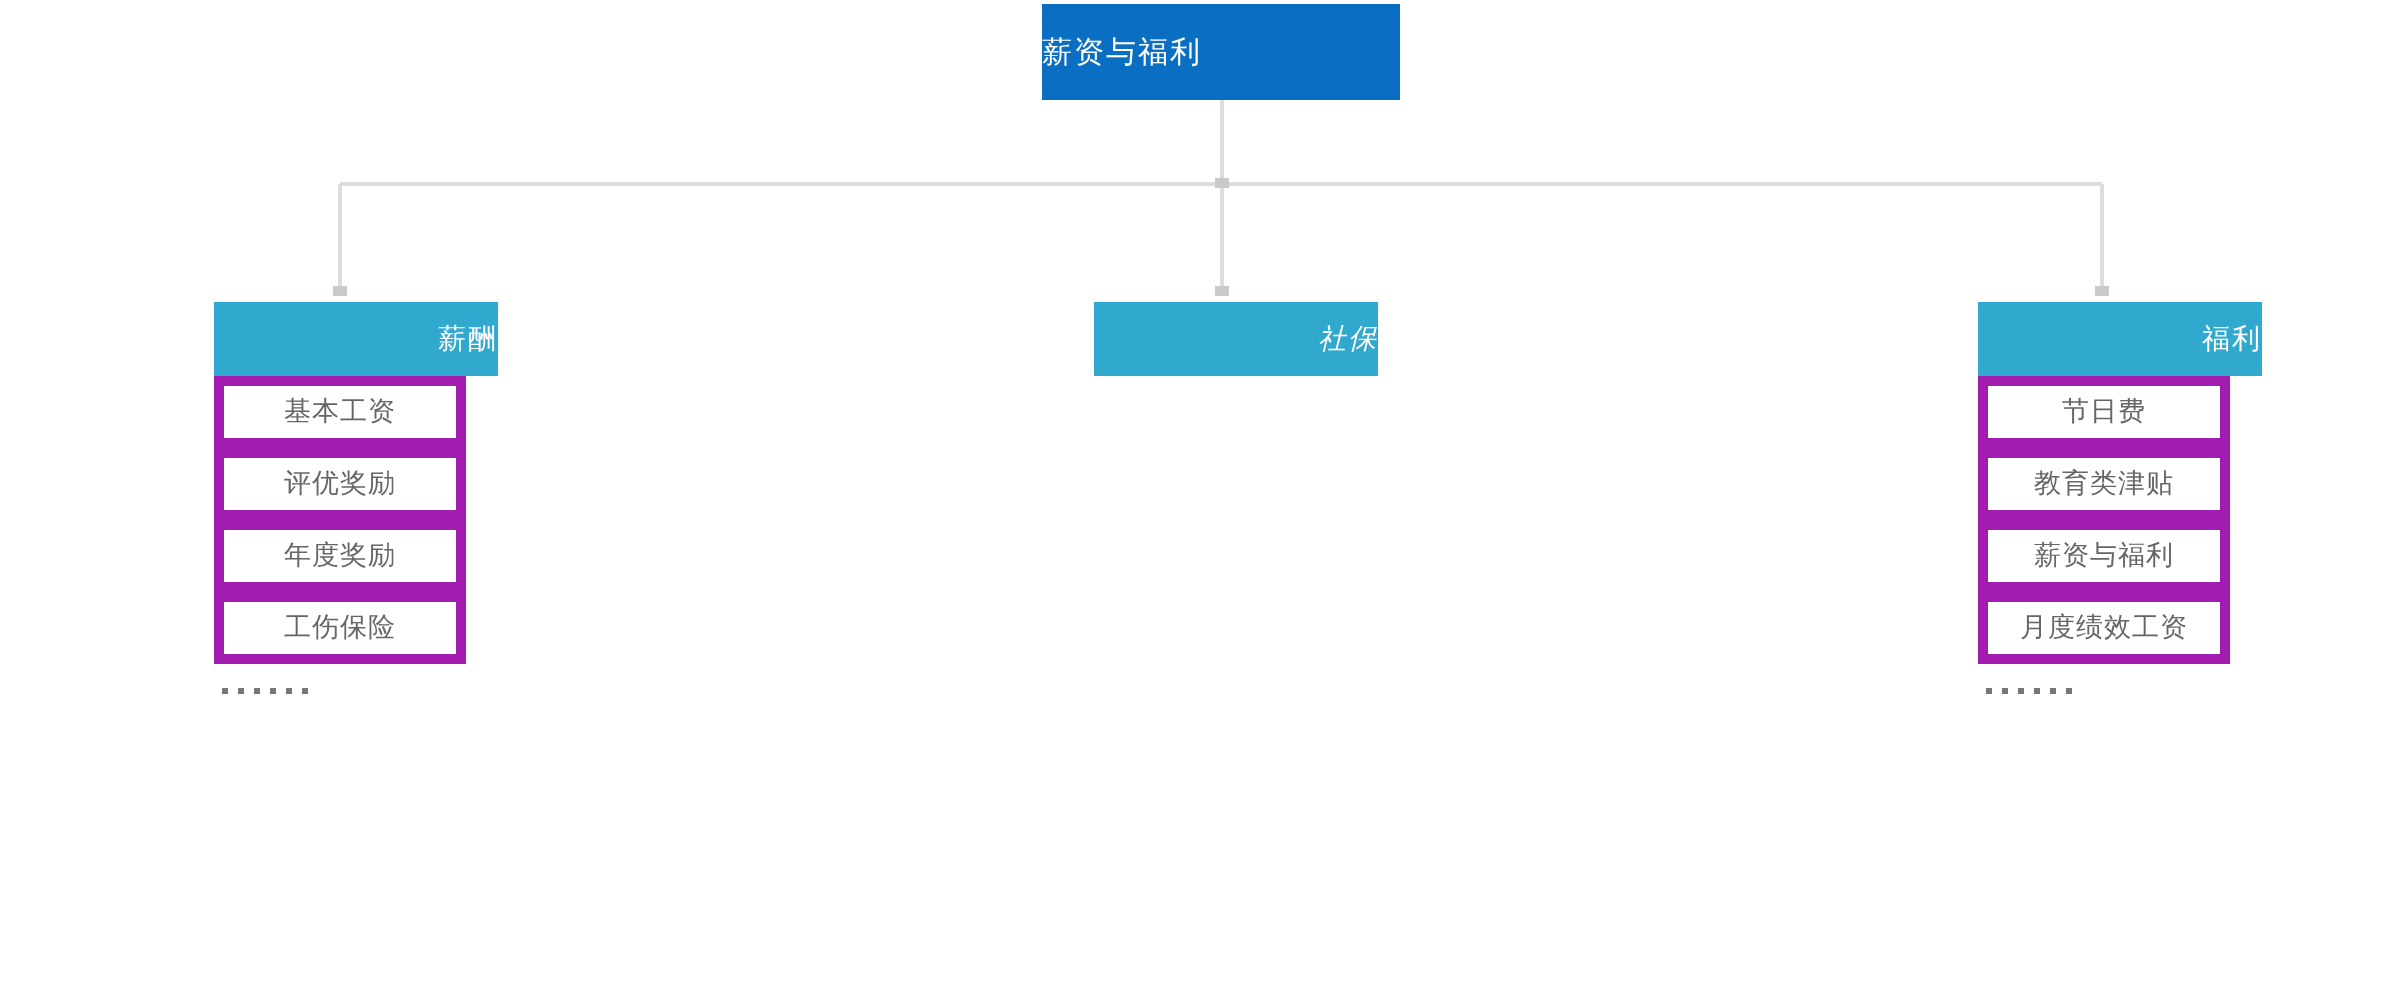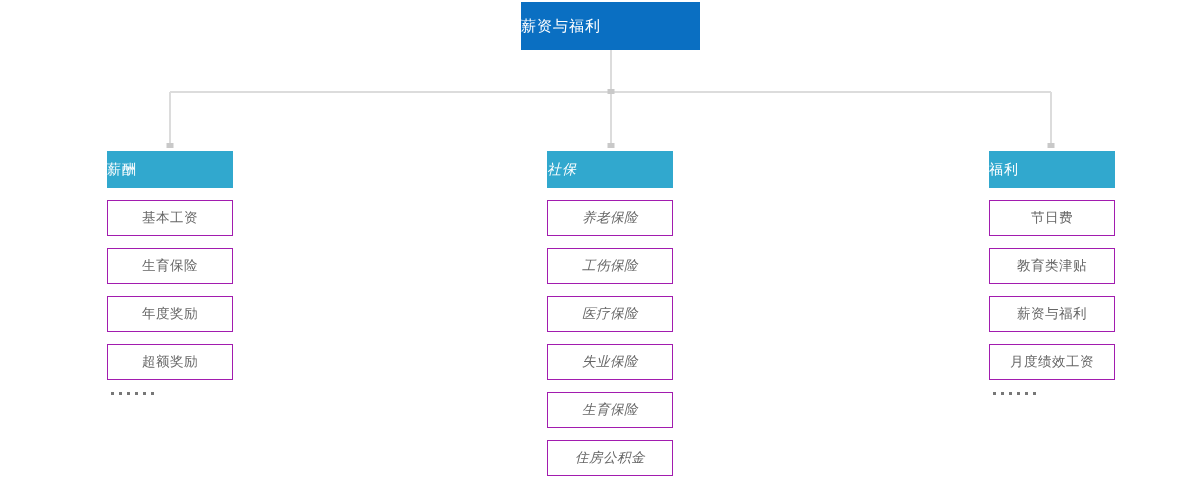--- a/index.html
+++ b/index.html
@@ -42,41 +42,40 @@
   }
   .column {
     position: absolute;
     top: 151px;
     width: 126px;
   }
   .col-1 { left: 107px; }
   .col-2 { left: 547px; font-style: italic; }
   .col-3 { left: 989px; }
   .col-header {
-    width: 126px;
+    width: 142px;
     height: 37px;
     background: #31a8ce;
     color: #ffffff;
     font-size: 14px;
     letter-spacing: 1px;
     display: flex;
     align-items: center;
-    justify-content: flex-start;
+    justify-content: flex-end;
     box-sizing: border-box;
   }
   .leaf-list {
     margin: 0;
     padding: 0;
     list-style: none;
   }
   .leaf-box {
     width: 126px;
     height: 36px;
-    margin-top: 12px;
-    border: 1px solid #a21caf;
+    border: 5px solid #a21caf;
     background: #ffffff;
     color: #666666;
     font-size: 13.5px;
     letter-spacing: 0.5px;
     display: flex;
     align-items: center;
     justify-content: center;
     box-sizing: border-box;
     white-space: nowrap;
   }
@@ -119,46 +118,38 @@
   <div class="root-node">
     <span>薪资与福利</span>
   </div>
 
   <div class="column col-1">
     <div class="col-header">
       <span>薪酬</span>
     </div>
     <ul class="leaf-list">
       <li class="leaf-box">基本工资</li>
-      <li class="leaf-box">生育保险</li>
+      <li class="leaf-box">评优奖励</li>
       <li class="leaf-box">年度奖励</li>
-      <li class="leaf-box">超额奖励</li>
+      <li class="leaf-box">工伤保险</li>
     </ul>
     <div class="ellipsis">
       <span class="dot"></span>
       <span class="dot"></span>
       <span class="dot"></span>
       <span class="dot"></span>
       <span class="dot"></span>
       <span class="dot"></span>
     </div>
   </div>
 
   <div class="column col-2">
     <div class="col-header">
       <span>社保</span>
     </div>
-    <ul class="leaf-list">
-      <li class="leaf-box">养老保险</li>
-      <li class="leaf-box">工伤保险</li>
-      <li class="leaf-box">医疗保险</li>
-      <li class="leaf-box">失业保险</li>
-      <li class="leaf-box">生育保险</li>
-      <li class="leaf-box">住房公积金</li>
-    </ul>
   </div>
 
   <div class="column col-3">
     <div class="col-header">
       <span>福利</span>
     </div>
     <ul class="leaf-list">
       <li class="leaf-box">节日费</li>
       <li class="leaf-box">教育类津贴</li>
       <li class="leaf-box">薪资与福利</li>

